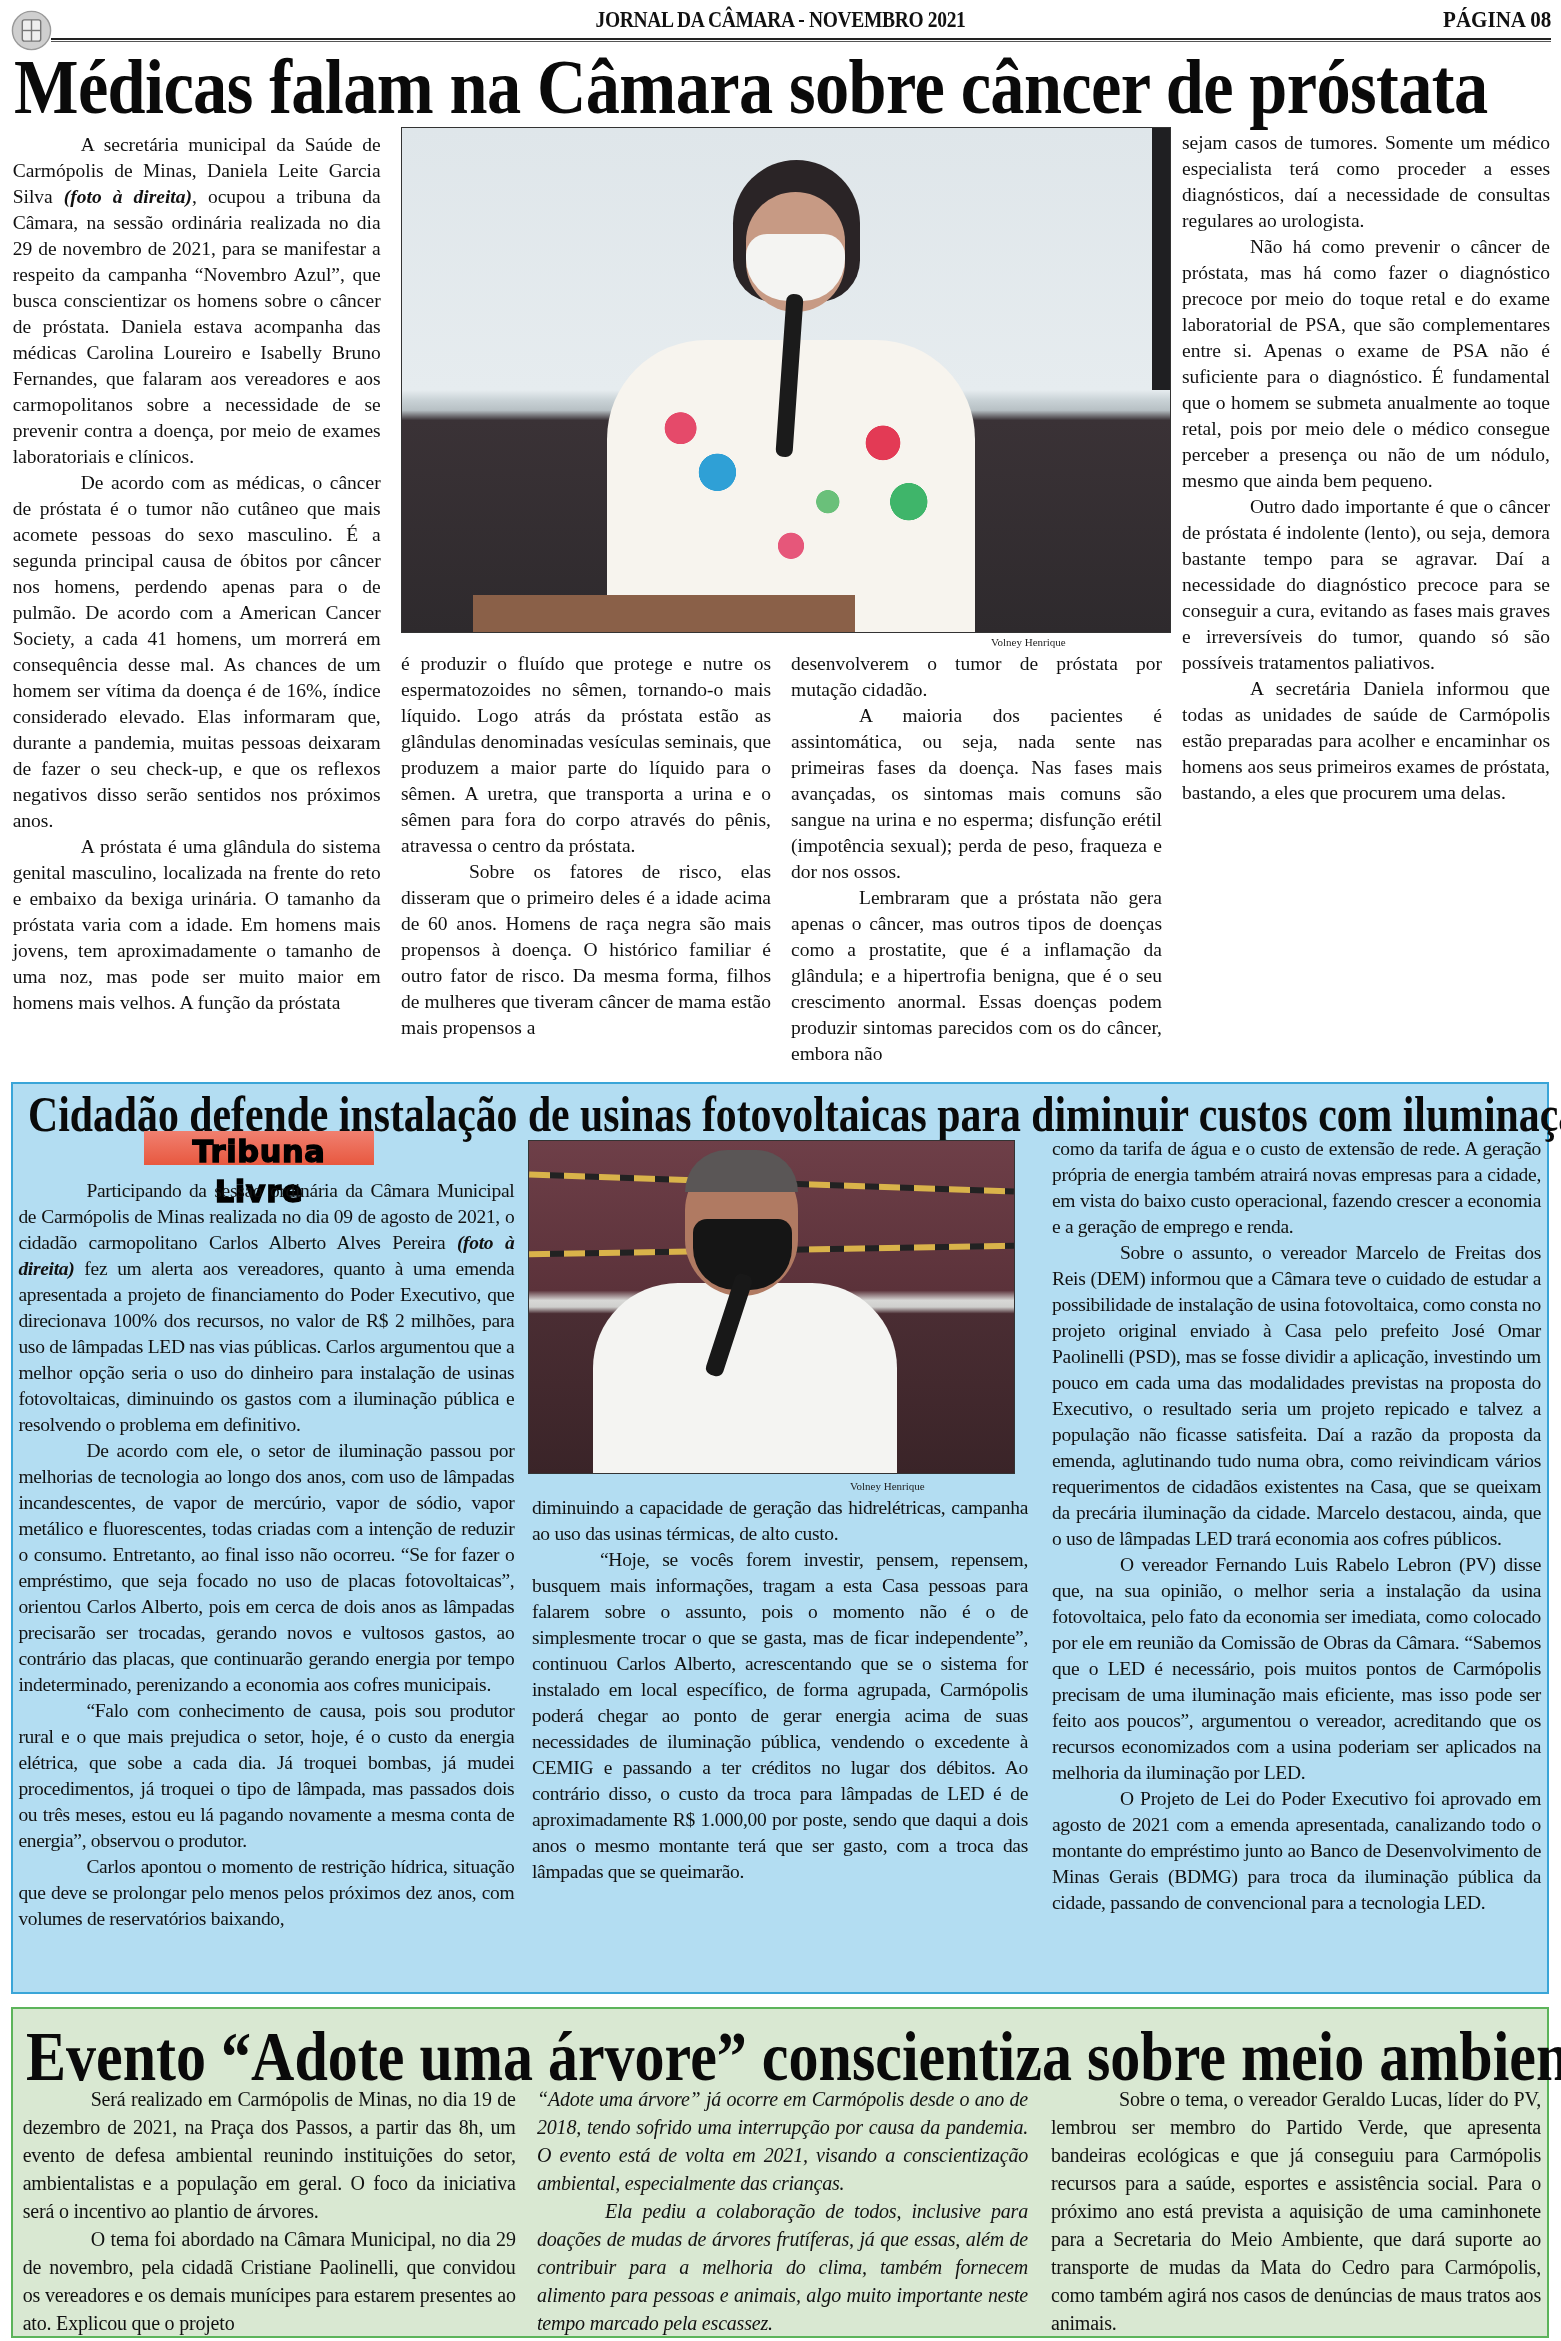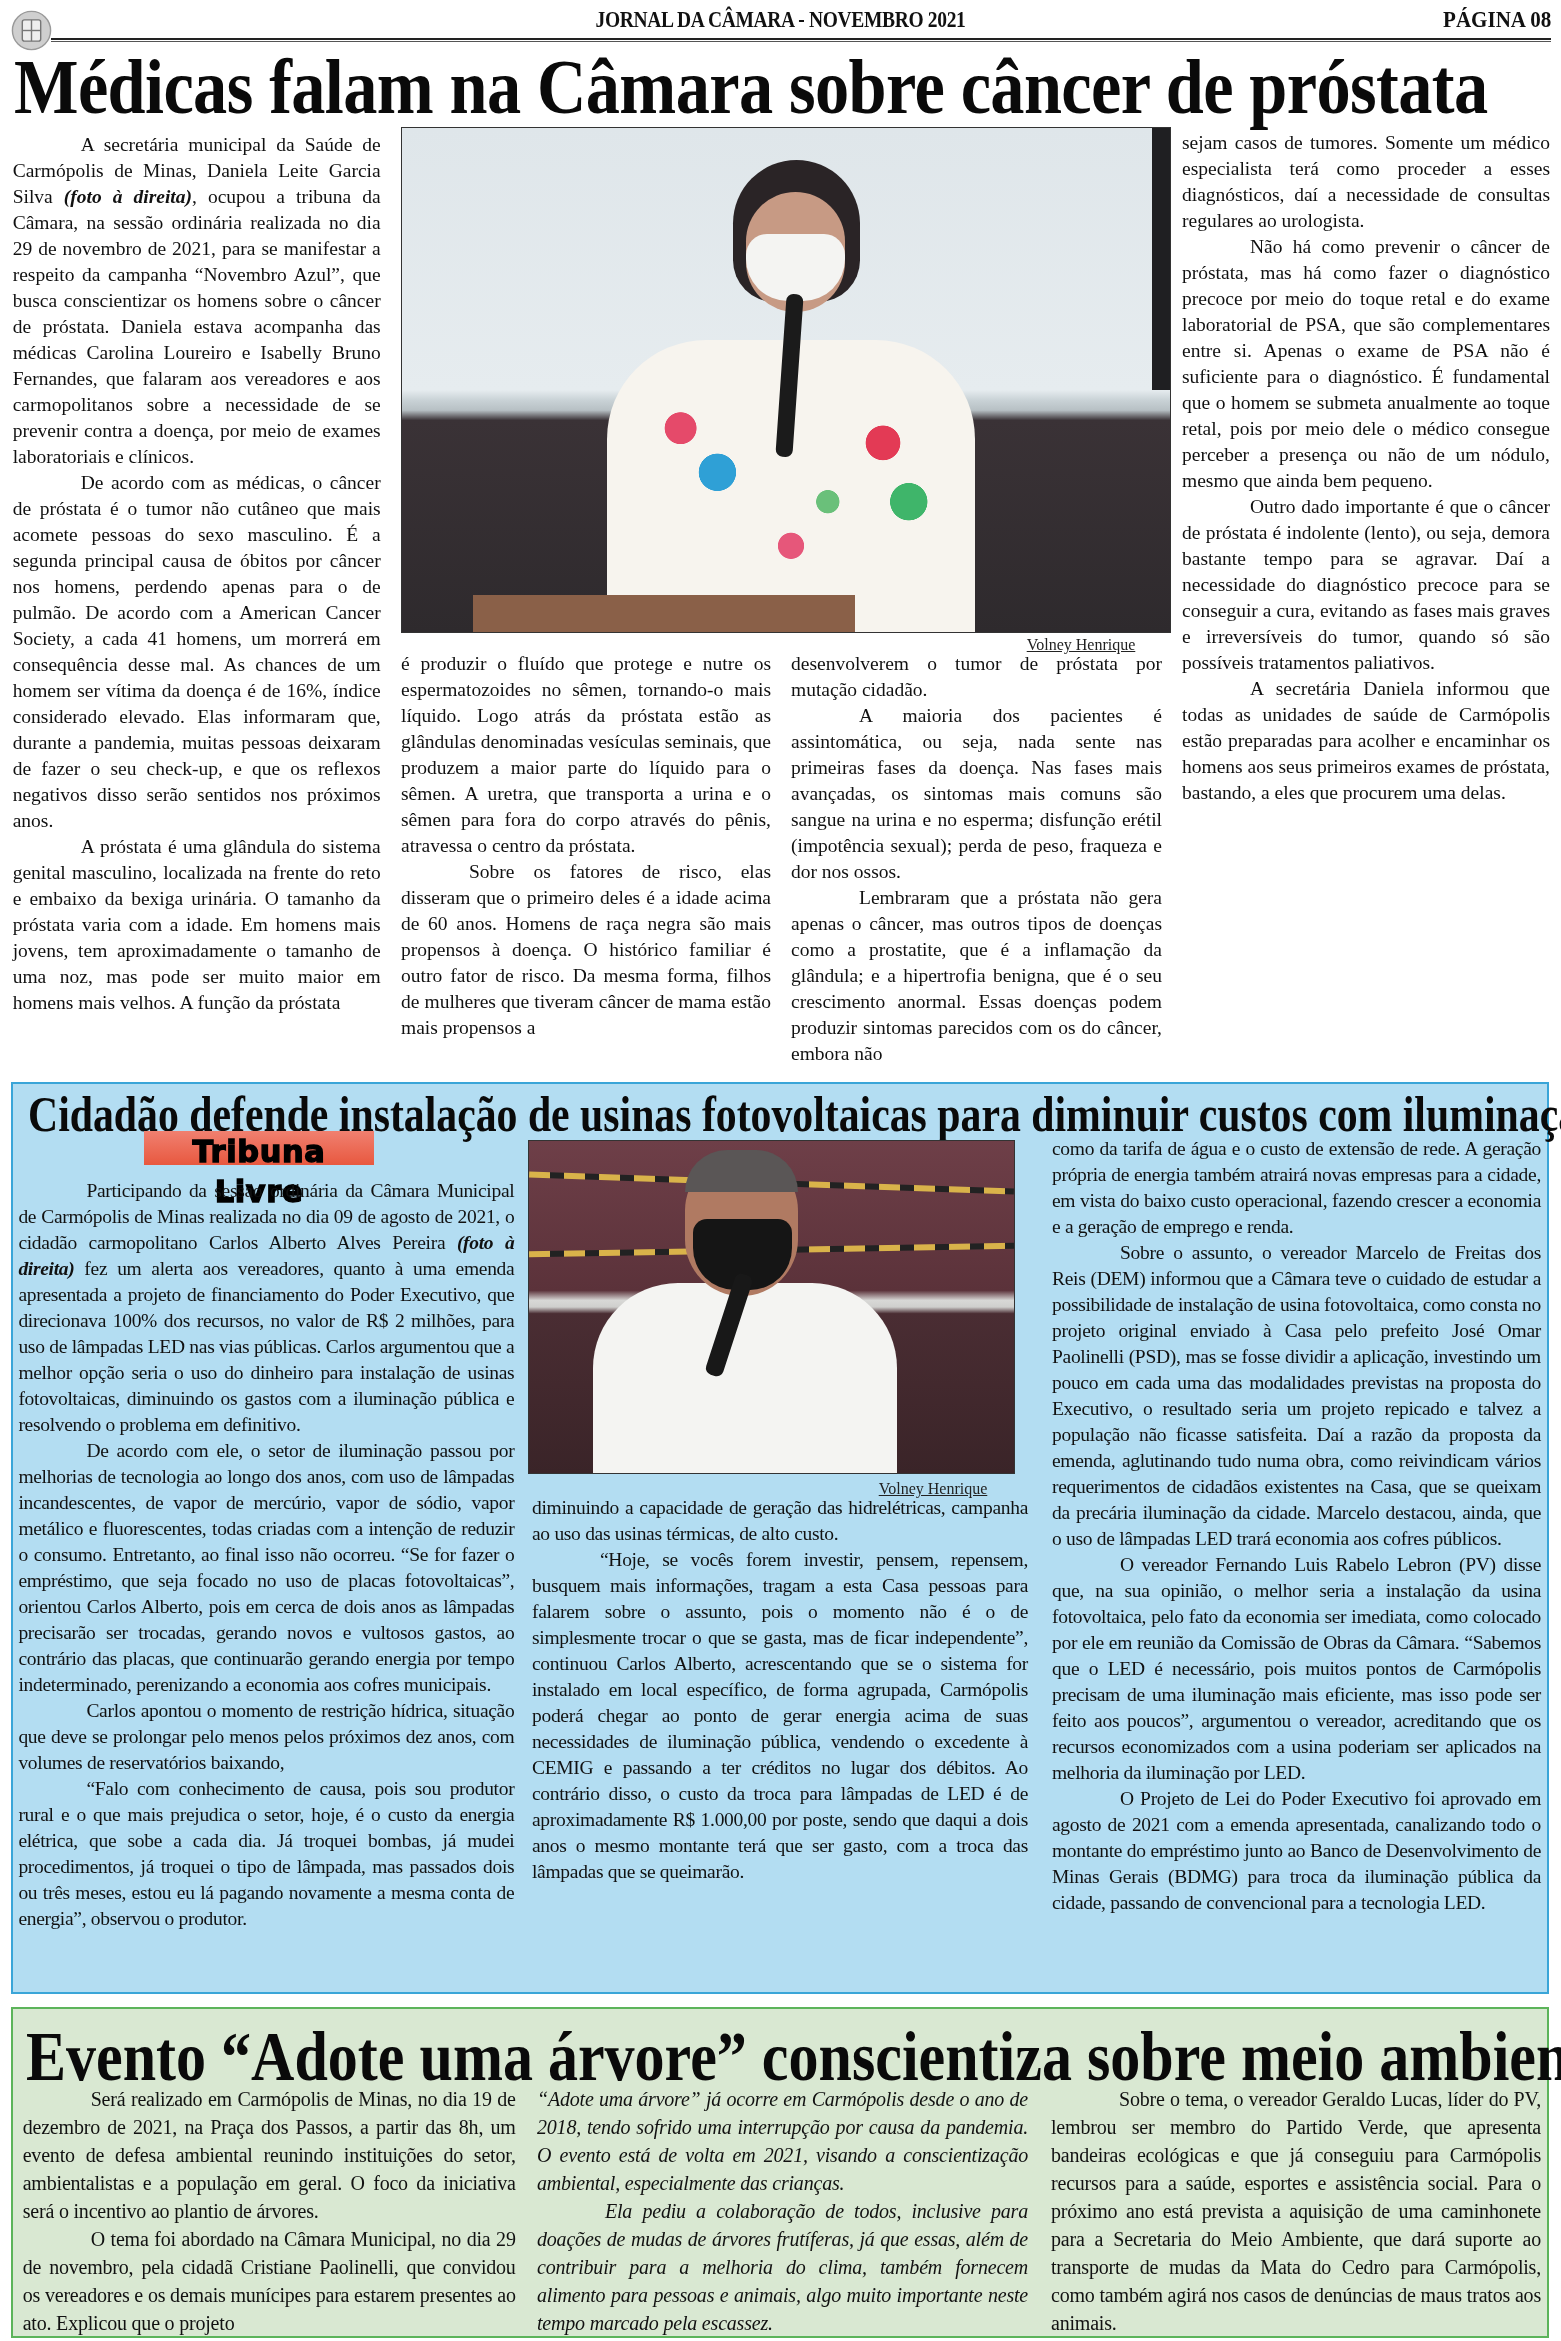--- a/index.html
+++ b/index.html
@@ -15,21 +15,21 @@
 
   .headline { position: absolute; font-family: "Liberation Serif", serif; font-weight: bold; white-space: nowrap; color: #0a0a0a; }
   .h1 { left: 14px; top: 47px; font-size: 79px; line-height: 1; transform: scaleX(0.865); transform-origin: left; letter-spacing: -0.7px; }
 
   .col { position: absolute; font-size: 19.5px; line-height: 26px; text-align: justify; }
   .col p { text-indent: 68px; }
   .col p.noindent { text-indent: 0; }
   .col em { font-weight: bold; font-style: italic; }
 
   .photo { position: absolute; overflow: hidden; border: 0.7px solid #333; }
-  .credit { position: absolute; font-size: 16px; color: #222; text-align: center; text-decoration: underline; }
+  .credit { position: absolute; font-size: 11px; color: #222; text-align: left; }
 
   
   .p1 { left: 401px; top: 127px; width: 770px; height: 506px;
     background: linear-gradient(180deg, #dfe6ea 0%, #e6ecef 52%, #c9d2d6 54%, #b7c0c4 56%, #3a3236 58%, #2e2a2d 100%); }
   .p1 .board { position: absolute; right: 0; top: 0; width: 18.4px; height: 262px; background: #1f1f22; }
   .p1 .hair { position: absolute; left: 331px; top: 32px; width: 127px; height: 142px; border-radius: 64px 64px 42px 42px; background: #2a2426; }
   .p1 .face { position: absolute; left: 344px; top: 64px; width: 99px; height: 120px; border-radius: 50px; background: #c79a84; }
   .p1 .mask { position: absolute; left: 344px; top: 106px; width: 99px; height: 67px; border-radius: 21px 21px 42px 42px; background: #f4f4f2; }
   .p1 .dress { position: absolute; left: 205px; top: 212px; width: 368px; height: 294px; border-radius: 99px 99px 0 0;
     background:
@@ -121,22 +121,22 @@
 
 <div class="bluebox"></div>
 <div class="headline h2">Cidadão defende instalação de usinas fotovoltaicas para diminuir custos com iluminação pública</div>
 <div class="tribuna">
     <span>Tribuna Livre</span>
   </div>
 
 <div class="col blue" style="left:18.4px; top:1178px; width:496px;">
   <p><span>Participando da sessão ordinária da Câmara Municipal de Carmópolis de Minas realizada no dia 09 de agosto de 2021, o cidadão carmopolitano Carlos Alberto Alves Pereira </span><em>(foto à direita)</em><span> fez um alerta aos vereadores, quanto à uma emenda apresentada a projeto de financiamento do Poder Executivo, que direcionava 100% dos recursos, no valor de R$ 2 milhões, para uso de lâmpadas LED nas vias públicas. Carlos argumentou que a melhor opção seria o uso do dinheiro para instalação de usinas fotovoltaicas, diminuindo os gastos com a iluminação pública e resolvendo o problema em definitivo.</span></p>
   <p>De acordo com ele, o setor de iluminação passou por melhorias de tecnologia ao longo dos anos, com uso de lâmpadas incandescentes, de vapor de mercúrio, vapor de sódio, vapor metálico e fluorescentes, todas criadas com a intenção de reduzir o consumo. Entretanto, ao final isso não ocorreu. “Se for fazer o empréstimo, que seja focado no uso de placas fotovoltaicas”, orientou Carlos Alberto, pois em cerca de dois anos as lâmpadas precisarão ser trocadas, gerando novos e vultosos gastos, ao contrário das placas, que continuarão gerando energia por tempo indeterminado, perenizando a economia aos cofres municipais.</p>
+  <p>“Falo com conhecimento de causa, pois sou produtor rural e o que mais prejudica o setor, hoje, é o custo da energia elétrica, que sobe a cada dia. Já troquei bombas, já mudei procedimentos, já troquei o tipo de lâmpada, mas passados dois ou três meses, estou eu lá pagando novamente a mesma conta de energia”, observou o produtor.</p>
   <p>Carlos apontou o momento de restrição hídrica, situação que deve se prolongar pelo menos pelos próximos dez anos, com volumes de reservatórios baixando,</p>
-  <p>“Falo com conhecimento de causa, pois sou produtor rural e o que mais prejudica o setor, hoje, é o custo da energia elétrica, que sobe a cada dia. Já troquei bombas, já mudei procedimentos, já troquei o tipo de lâmpada, mas passados dois ou três meses, estou eu lá pagando novamente a mesma conta de energia”, observou o produtor.</p>
 </div>
 
 <div class="photo p2">
   <div class="tape1"></div>
   <div class="tape2"></div>
   <div class="shirt"></div>
   <div class="head"></div>
   <div class="hairm"></div>
   <div class="maskm"></div>
   <div class="micm"></div>

